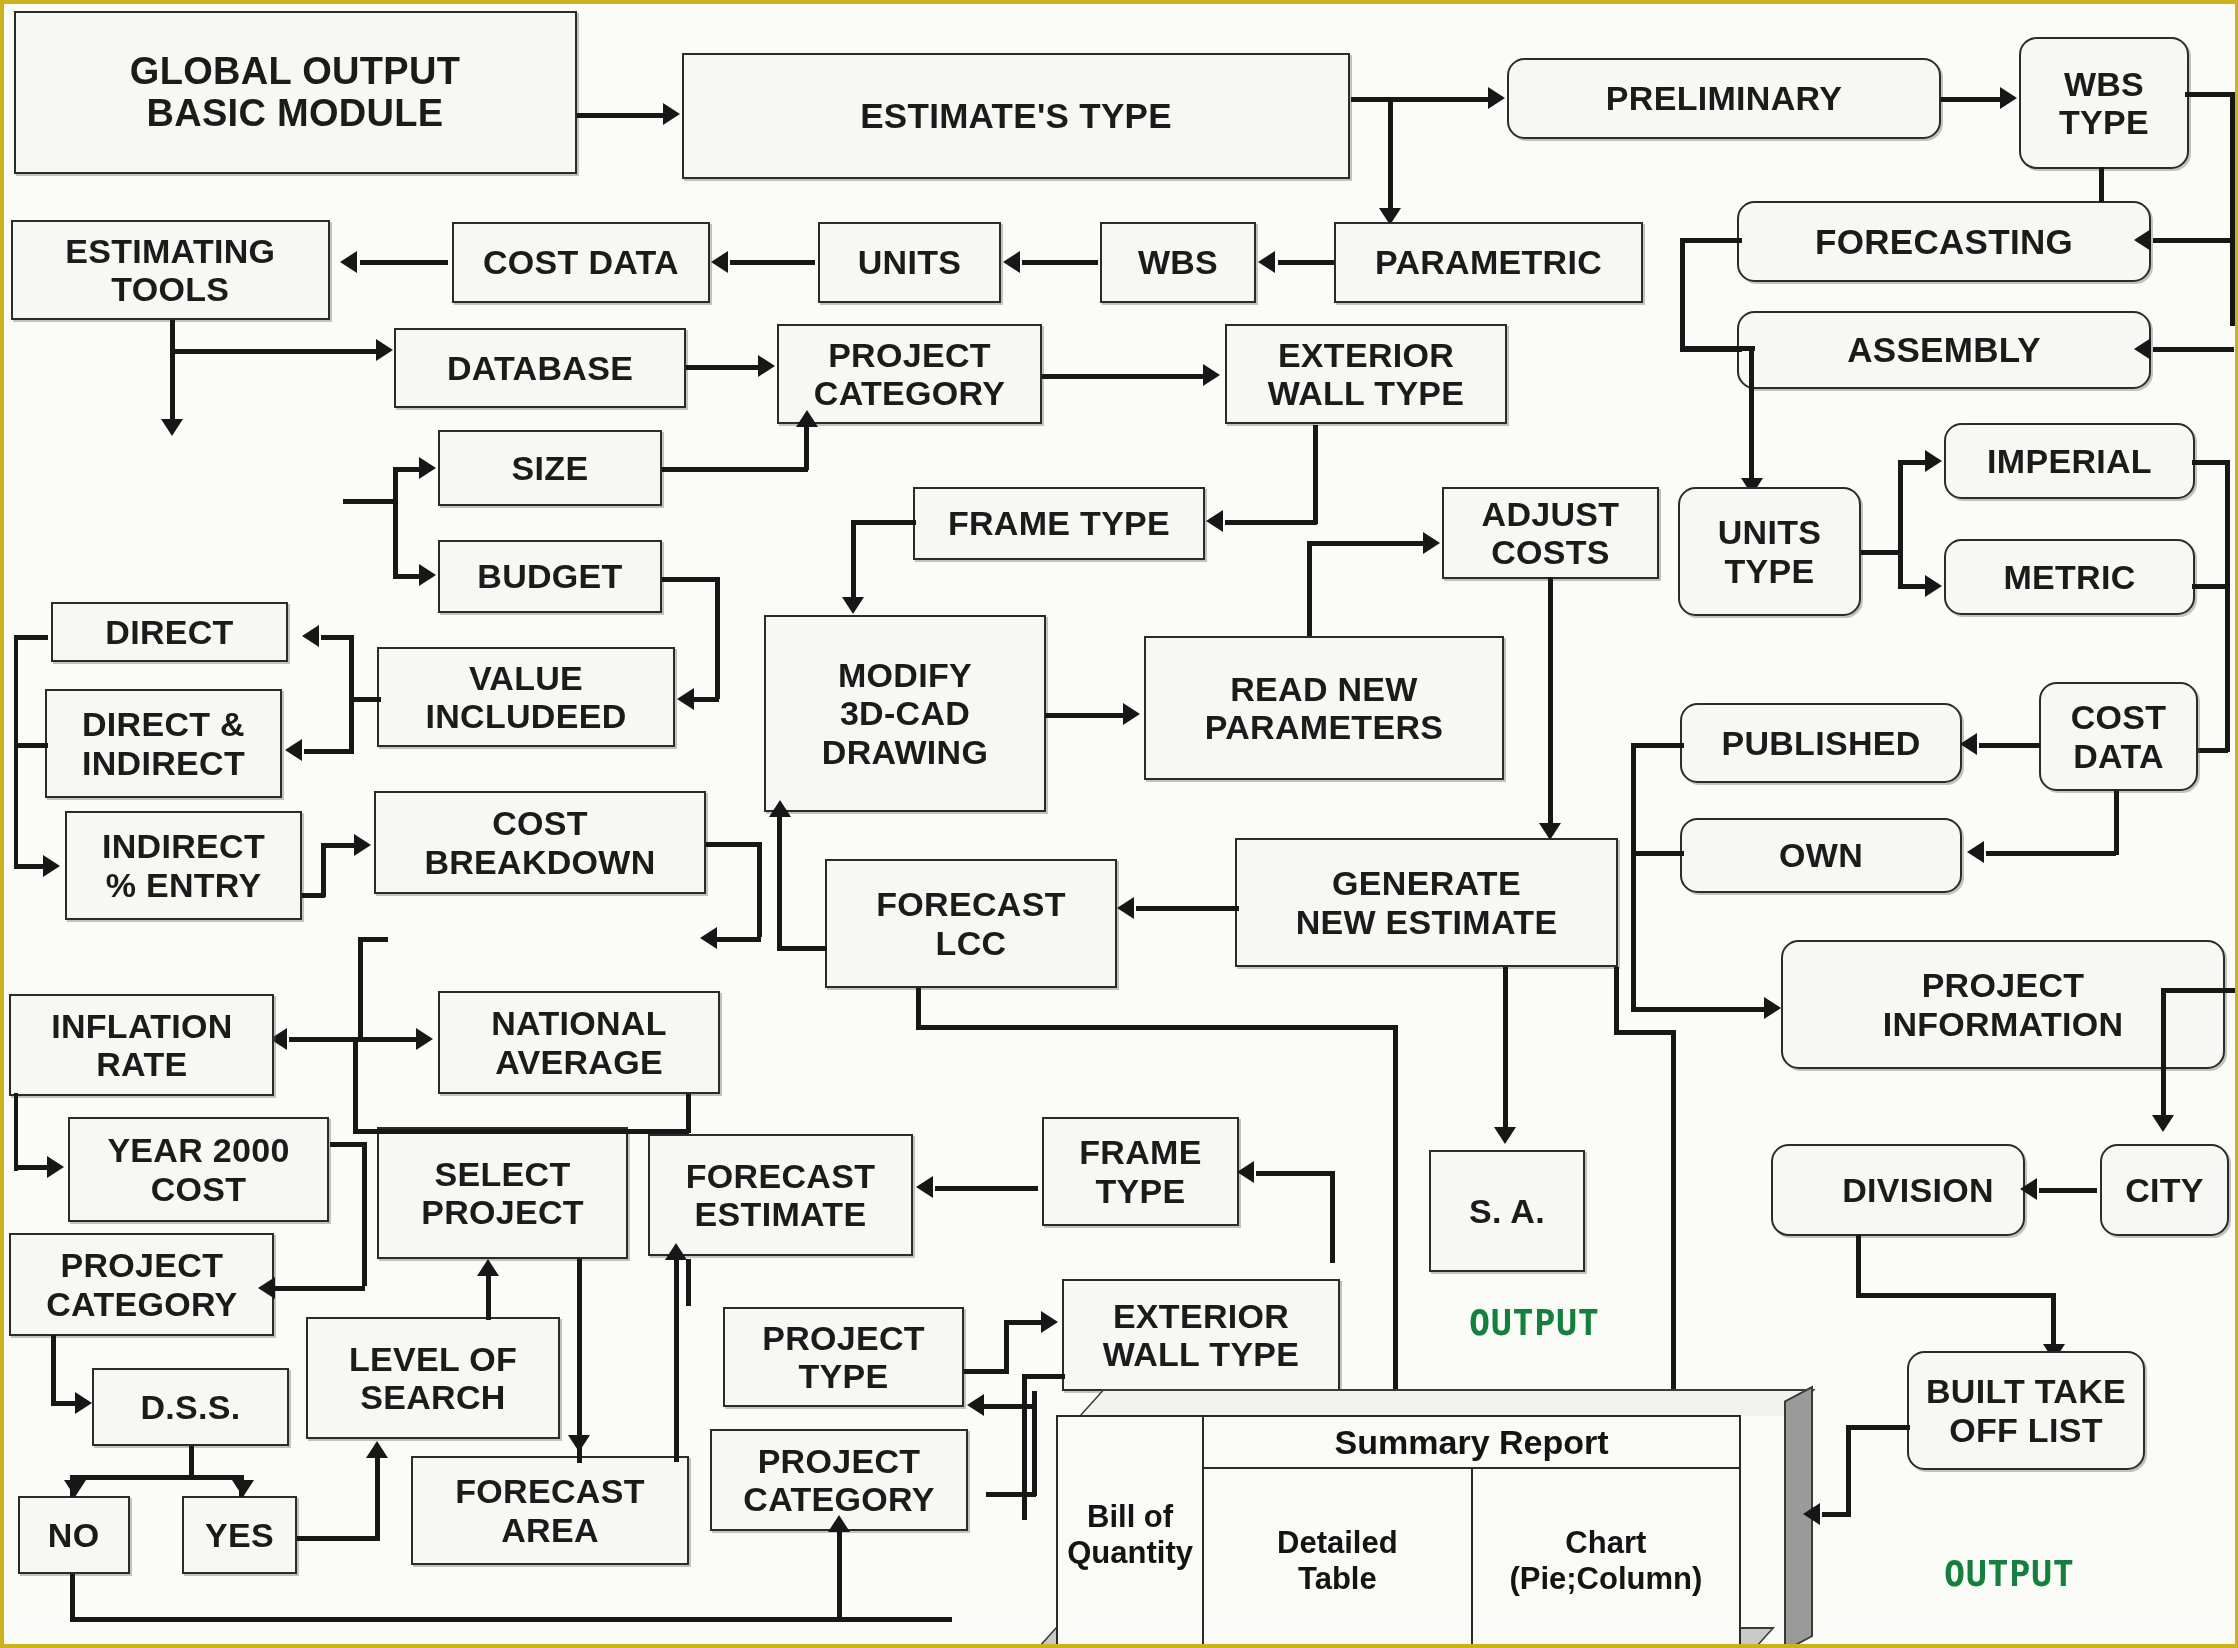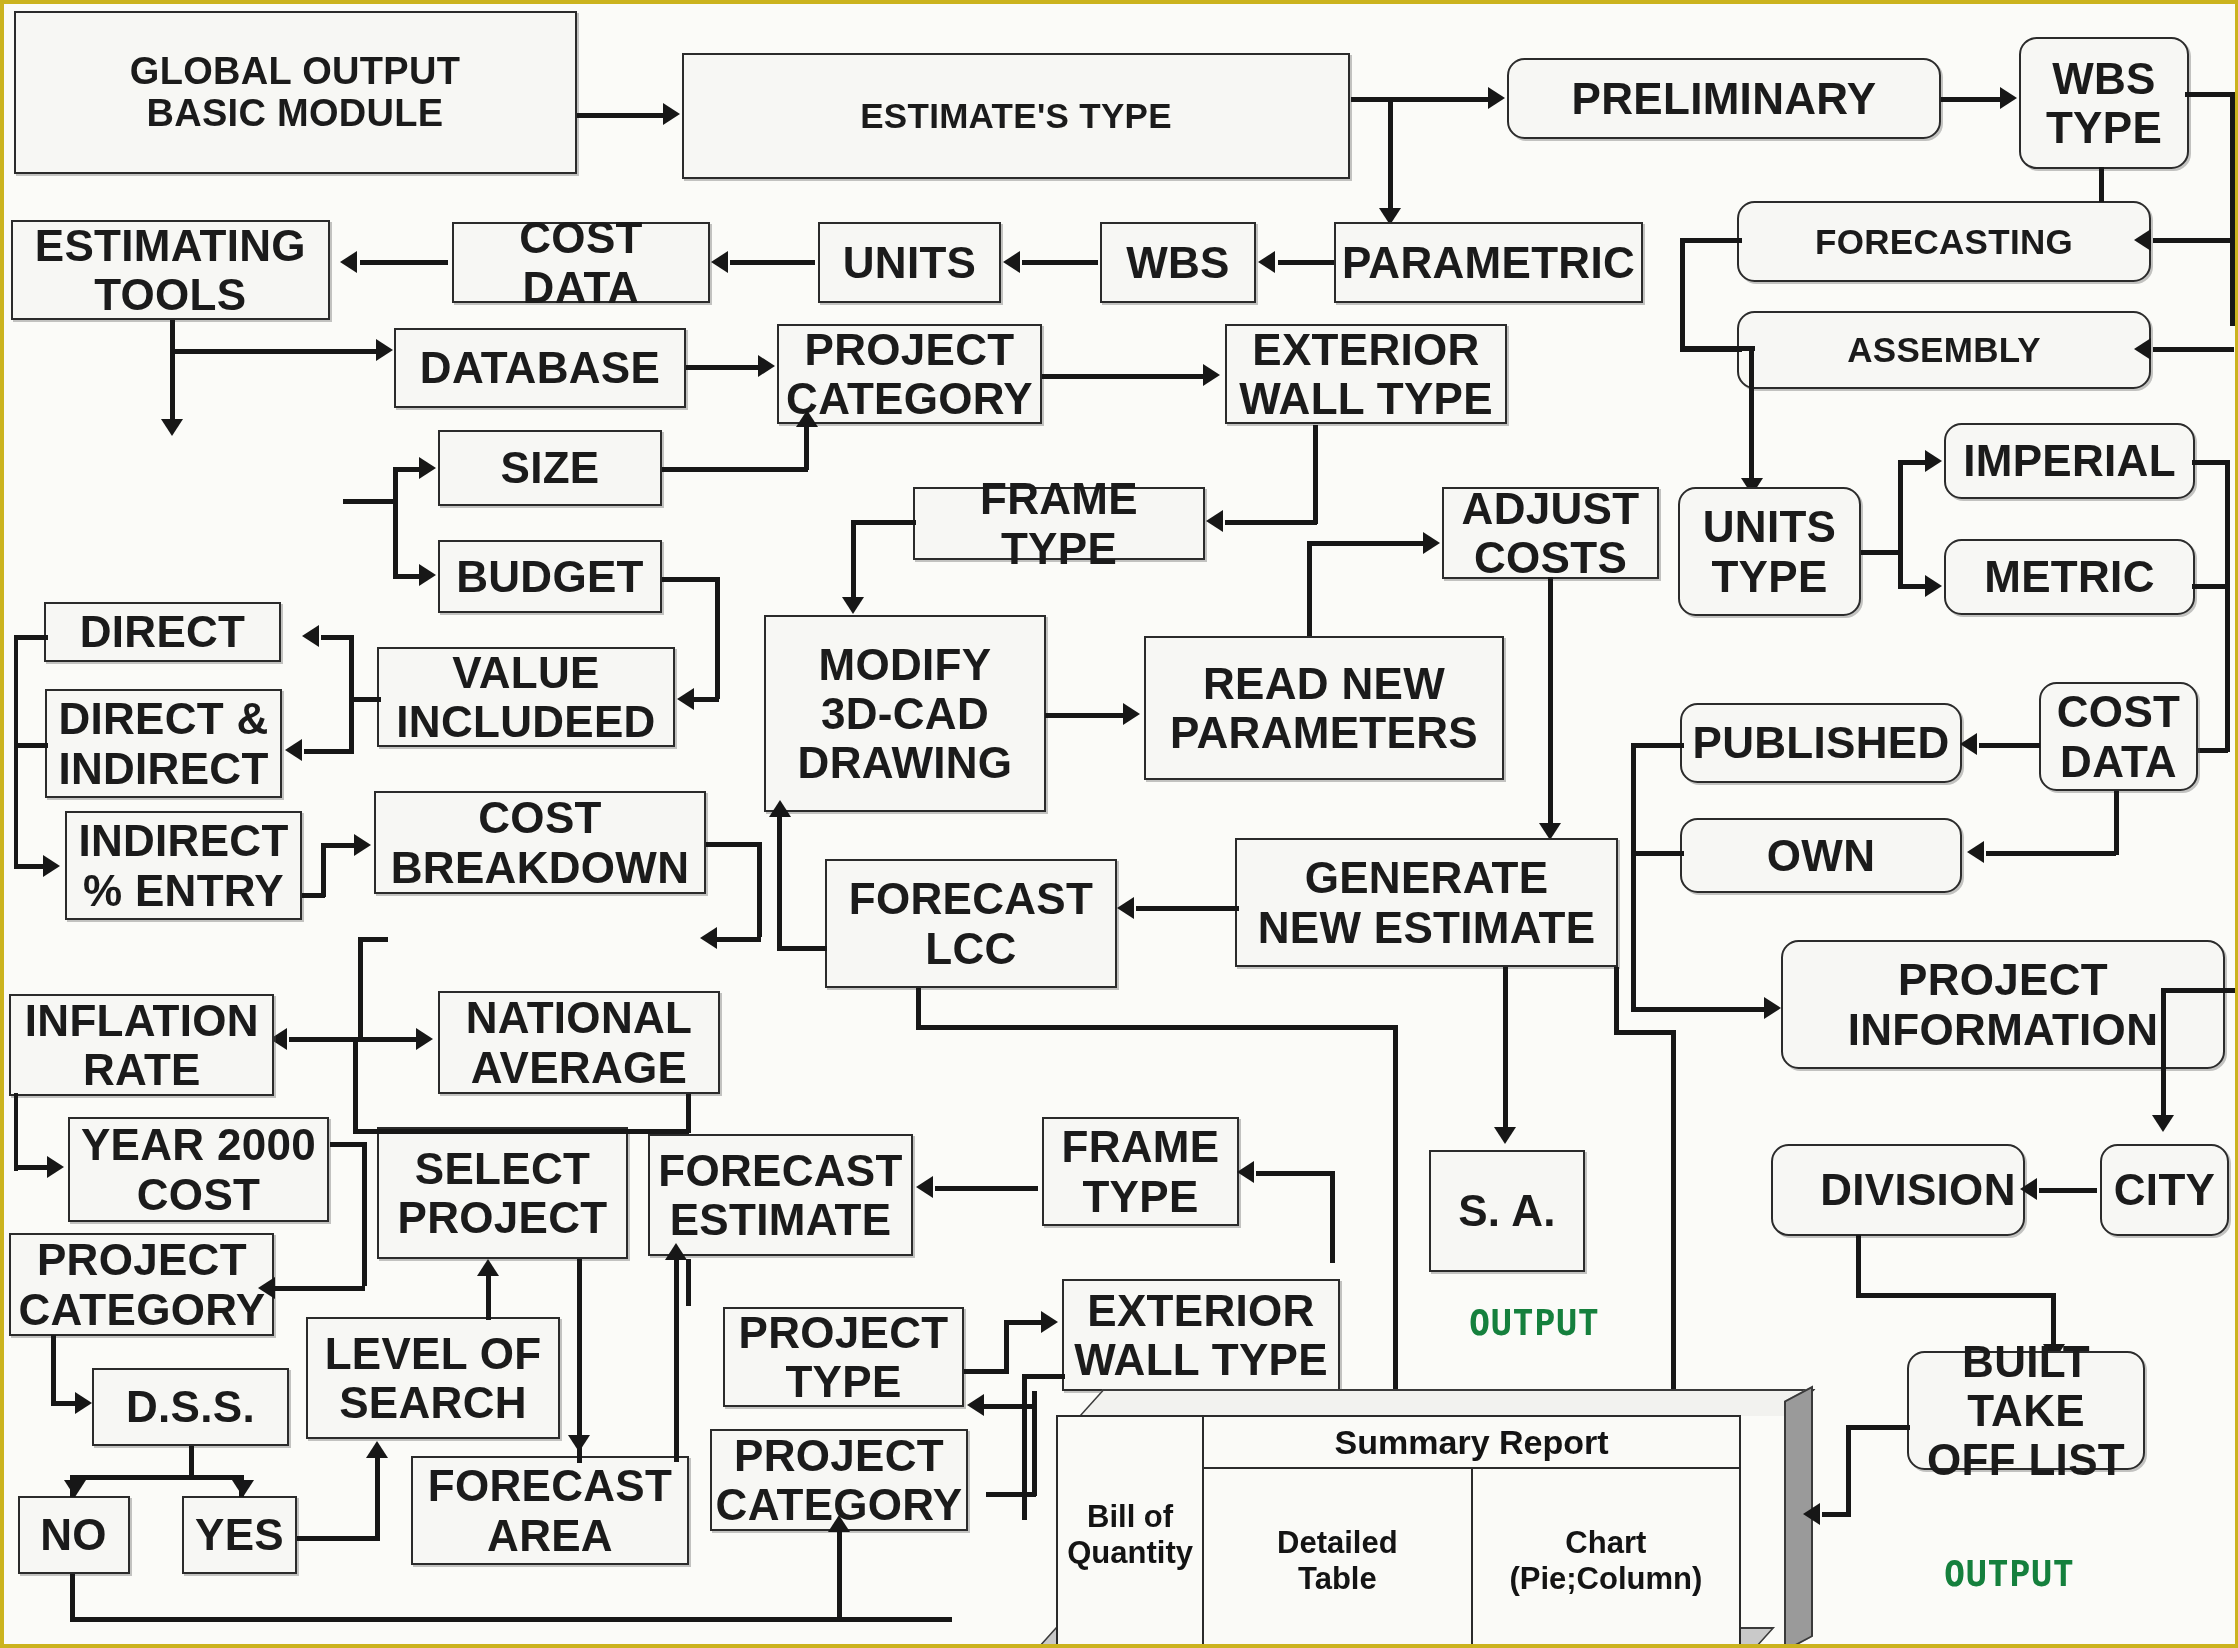--- a/index.html
+++ b/index.html
@@ -22,21 +22,21 @@
     border:2px solid #2b2b2b;
     color:#1b1b1b;
     font-weight:700;
     letter-spacing:0.3px;
     line-height:1.12;
     box-shadow:2px 2px 0 rgba(90,90,90,.35);
     white-space:pre-line;
     padding:1.4px 4.1px;
   }
   .node.round{border-radius:17.6px;}
-  .f48{font-size:44px;}
+  .f48{font-size:34px;}
   .f52{font-size:35px;}
   .f56{font-size:38px;}
 
   
   .ln{position:absolute;background:#171717;}
   .lnh{height:4.7px;}
   .lnv{width:4.7px;}
   .arw{position:absolute;width:0;height:0;}
   .arw-r{border-top:11.5px solid transparent;border-bottom:11.5px solid transparent;border-left:17.6px solid #171717;}
   .arw-l{border-top:11.5px solid transparent;border-bottom:11.5px solid transparent;border-right:17.6px solid #171717;}
@@ -212,21 +212,21 @@
   <div class="arw arw-r" style="left:1921px;top:446px;"></div>
   <div class="ln lnh" style="left:1894px;top:580px;width:28.5px;"></div>
   <div class="arw arw-r" style="left:1921px;top:571px;"></div>
 
   <div class="ln lnh" style="left:2188px;top:456px;width:37px;"></div>
   <div class="ln lnh" style="left:2188px;top:580px;width:37px;"></div>
   <div class="ln lnv" style="left:2221px;top:456px;height:292px;"></div>
   <div class="arw arw-l" style="left:2167px;top:734px;"></div>
   <div class="ln lnh" style="left:2182px;top:744px;width:42px;"></div>
 
-  <div class="node f48" style="left:40px;top:598px;width:237px;height:60px;">DIRECT</div>
+  <div class="node f48" style="left:47px;top:598px;width:237px;height:60px;">DIRECT</div>
   <div class="node f48" style="left:41px;top:685px;width:237px;height:109px;">DIRECT &amp;
 INDIRECT</div>
   <div class="node f48" style="left:61px;top:807px;width:237px;height:109px;">INDIRECT
 % ENTRY</div>
   <div class="node f48" style="left:373px;top:643px;width:298px;height:100px;">VALUE
 INCLUDEED</div>
   <div class="node f48" style="left:760px;top:611px;width:282px;height:197px;">MODIFY
 3D-CAD
 DRAWING</div>
   <div class="node f48" style="left:1140px;top:632px;width:360px;height:144px;">READ NEW

